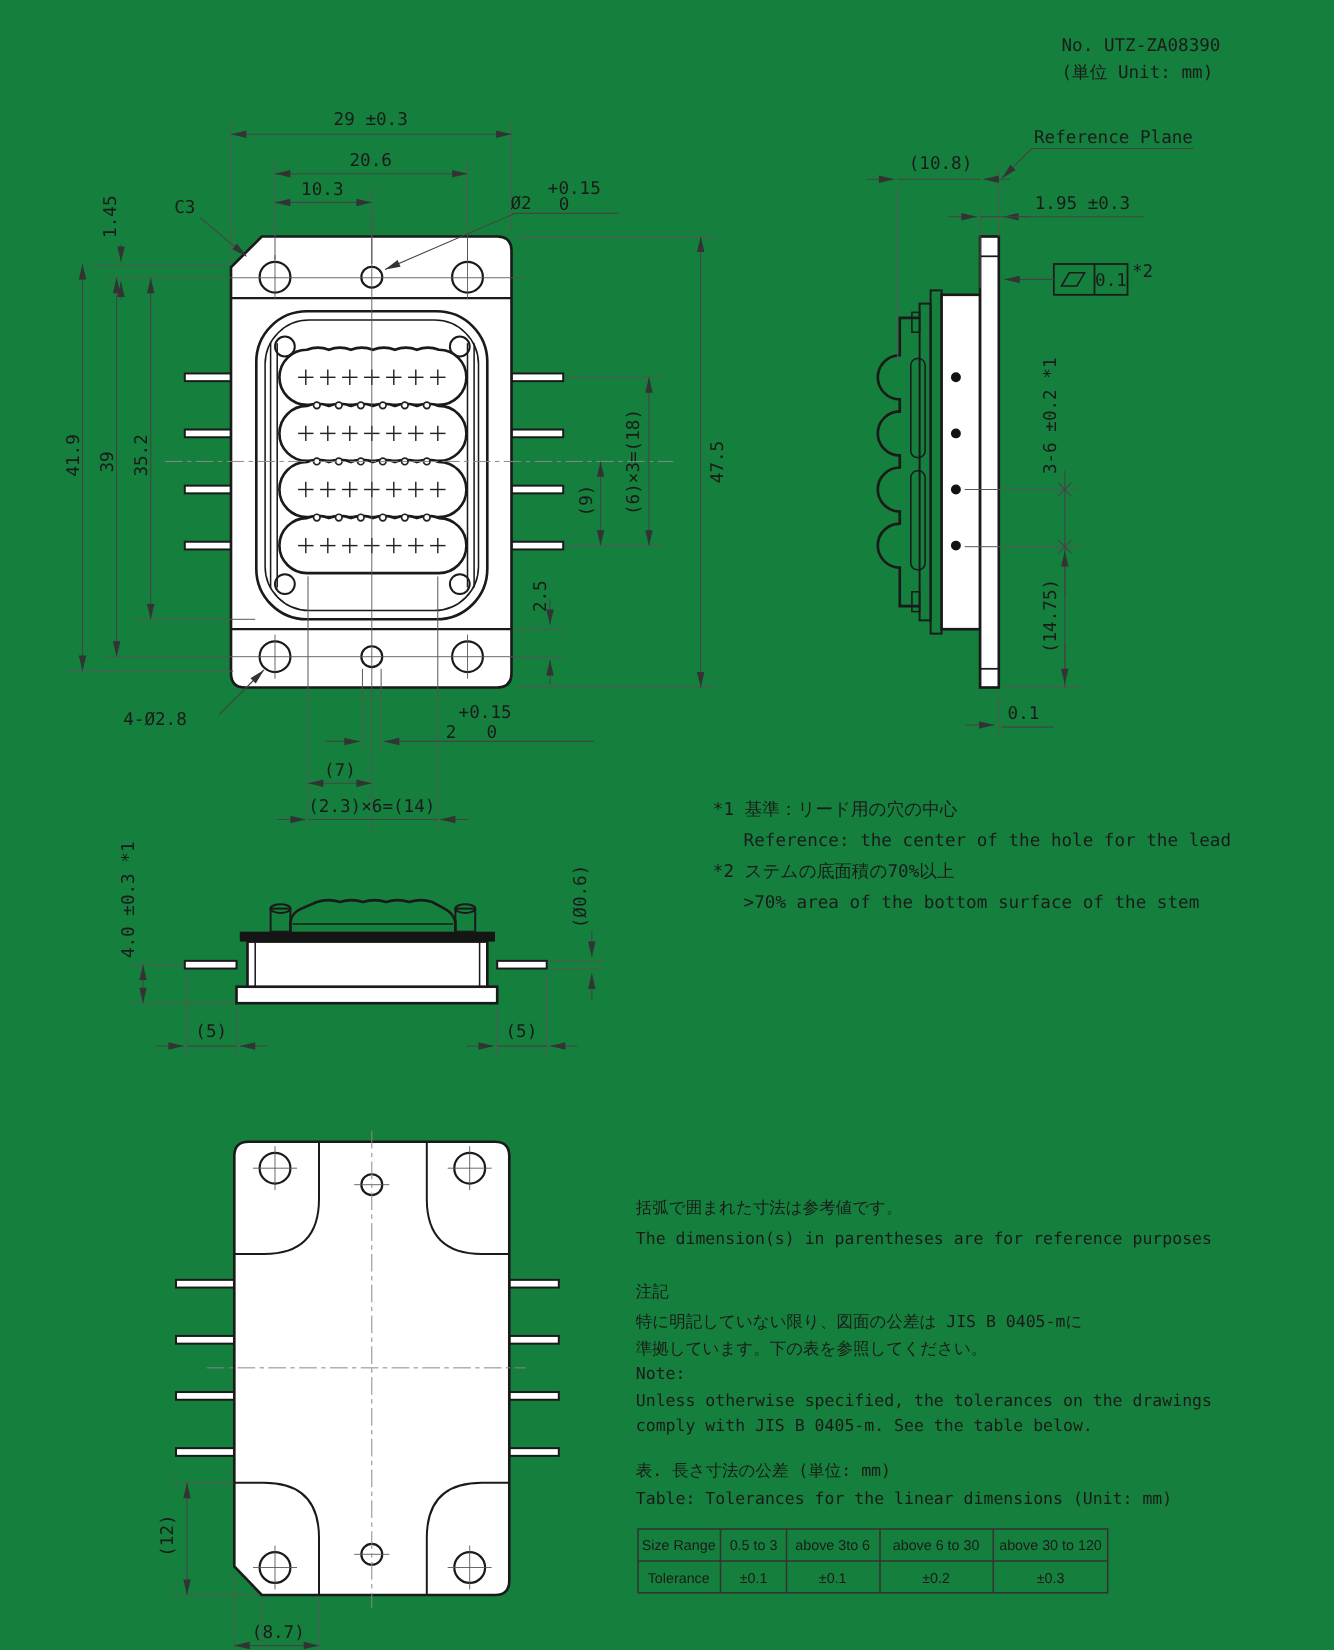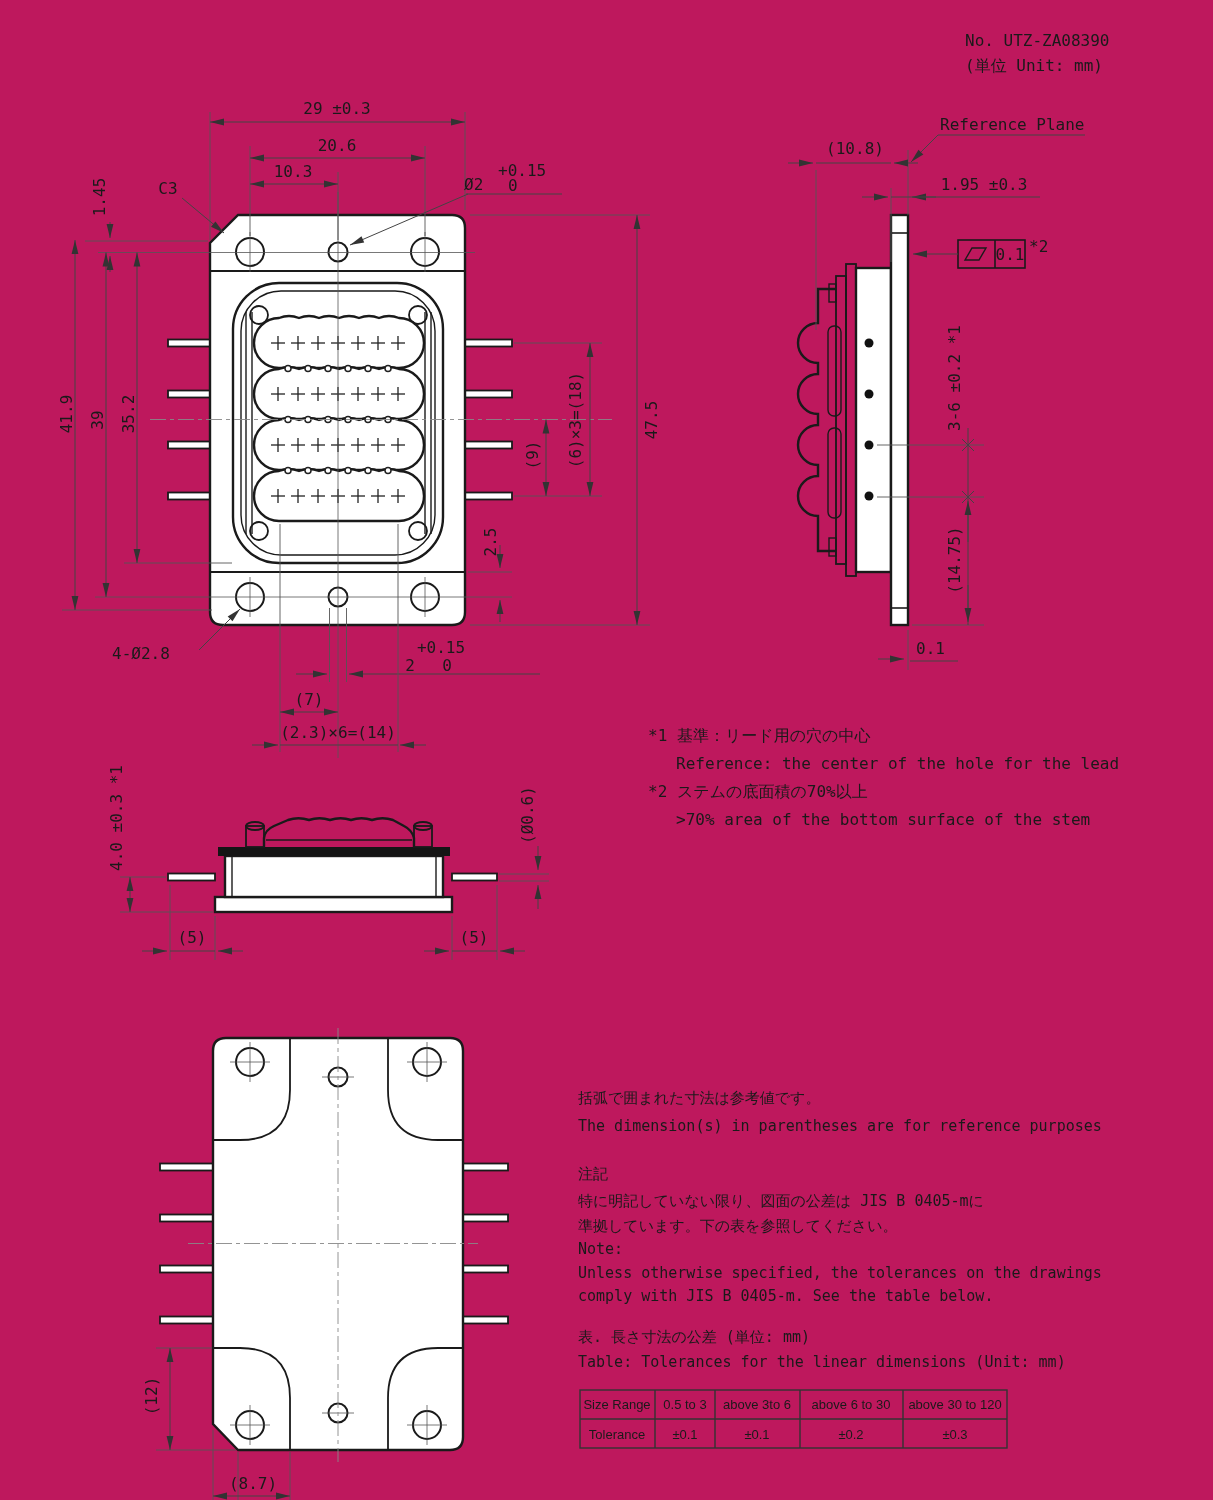--- a/index.html
+++ b/index.html
@@ -1,16 +1,16 @@
 <!DOCTYPE html>
 <html><head>
 <meta charset="utf-8">
 <style>
   html,body{margin:0;padding:0;background:#ffffff;}
-  .page{position:relative;width:1213px;height:1500px;background:#be185d;overflow:hidden;}
+  .page{position:relative;width:1213px;height:1500px;background:#15803d;overflow:hidden;}
   svg{display:block;}
   text{font-family:"DejaVu Sans Mono","Liberation Mono",monospace;fill:#1a1a1a;}
   .dimtxt{font-size:16px;}
   .notetxt{font-size:15px;}
   .tabletxt{font-family:"Liberation Sans","DejaVu Sans",sans-serif;font-size:13px;}
   .outline{stroke:#1a1a1a;stroke-width:2.4;fill:none;}
   .outline-thin{stroke:#1a1a1a;stroke-width:1.4;fill:none;}
   .whitefill{fill:#ffffff;}
   .dim{stroke:#444;stroke-width:1;fill:none;}
   .ext{stroke:#555;stroke-width:0.9;fill:none;}

